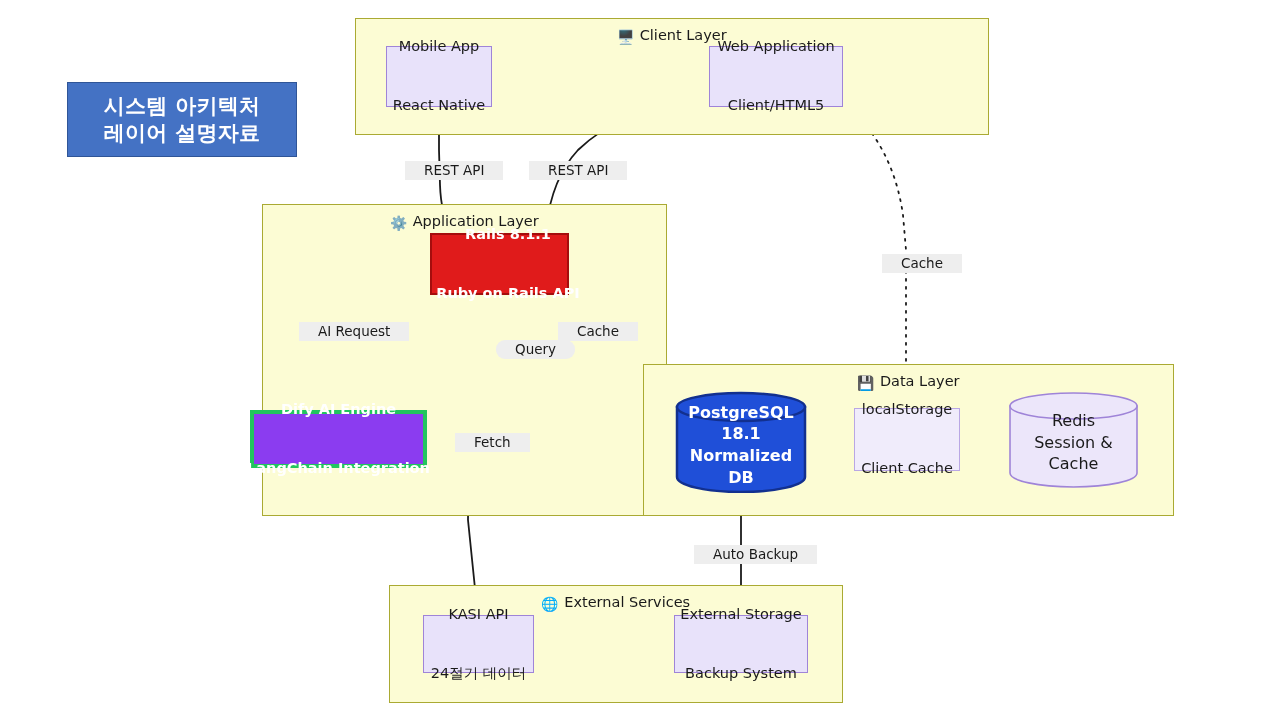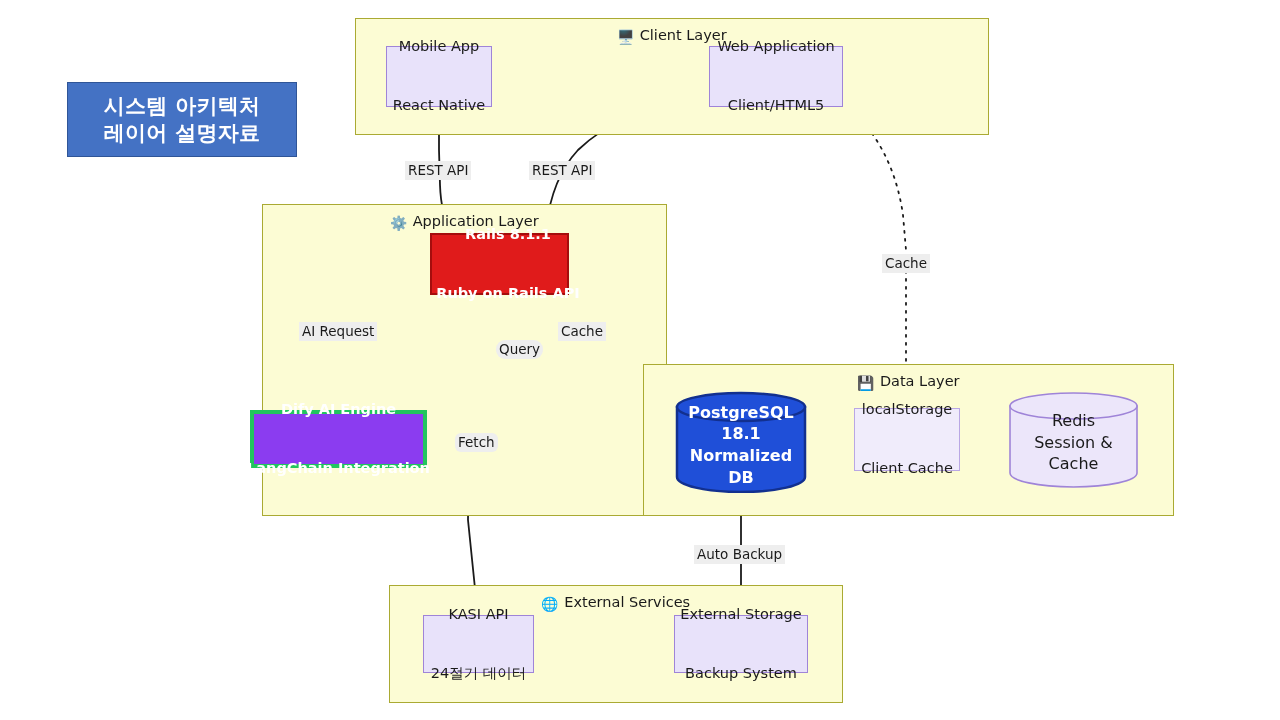--- a/index.html
+++ b/index.html
@@ -153,33 +153,33 @@
 
   #cyl-postgres { left: 675px; top: 391px; width: 132px; height: 102px; }
   #cyl-redis    { left: 1008px; top: 391px; width: 131px; height: 97px; }
 
   
   .edge-label {
     position: absolute;
     background: #eeeeee;
     color: #1a1a1a;
     font-size: 13.5px;
-    padding: 1px 3px;
+    padding: 1px 19px;
     white-space: nowrap;
     line-height: 1.25;
     z-index: 5;
   }
 
   #lbl-rest-1     { left: 405px; top: 161px; }
   #lbl-rest-2     { left: 529px; top: 161px; }
   #lbl-cache-dash { left: 882px; top: 254px; }
   #lbl-ai-request { left: 299px; top: 322px; }
   #lbl-query      { left: 496px; top: 340px; border-radius: 9px; }
   #lbl-cache      { left: 558px; top: 322px; }
-  #lbl-fetch      { left: 455px; top: 433px; border-radius: 6px; }
+  #lbl-fetch      { left: 455px; top: 433px; }
   #lbl-auto-backup{ left: 694px; top: 545px; }
 </style>
 </head>
 <body>
 
 <div id="canvas">
 
   <svg id="edges" viewBox="0 0 1280 720" width="1280" height="720">
     <defs>
       <marker id="arrow" viewBox="0 0 10 10" refX="9" refY="5" markerWidth="7" markerHeight="7" orient="auto-start-reverse">

